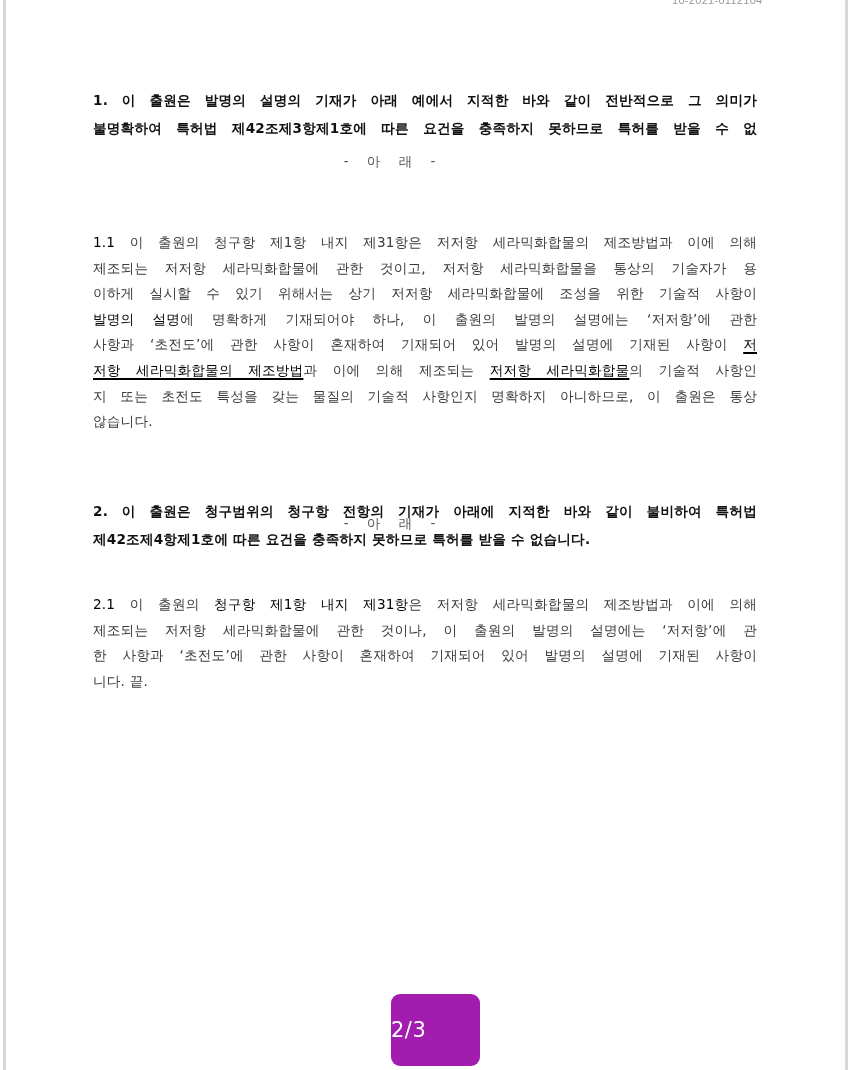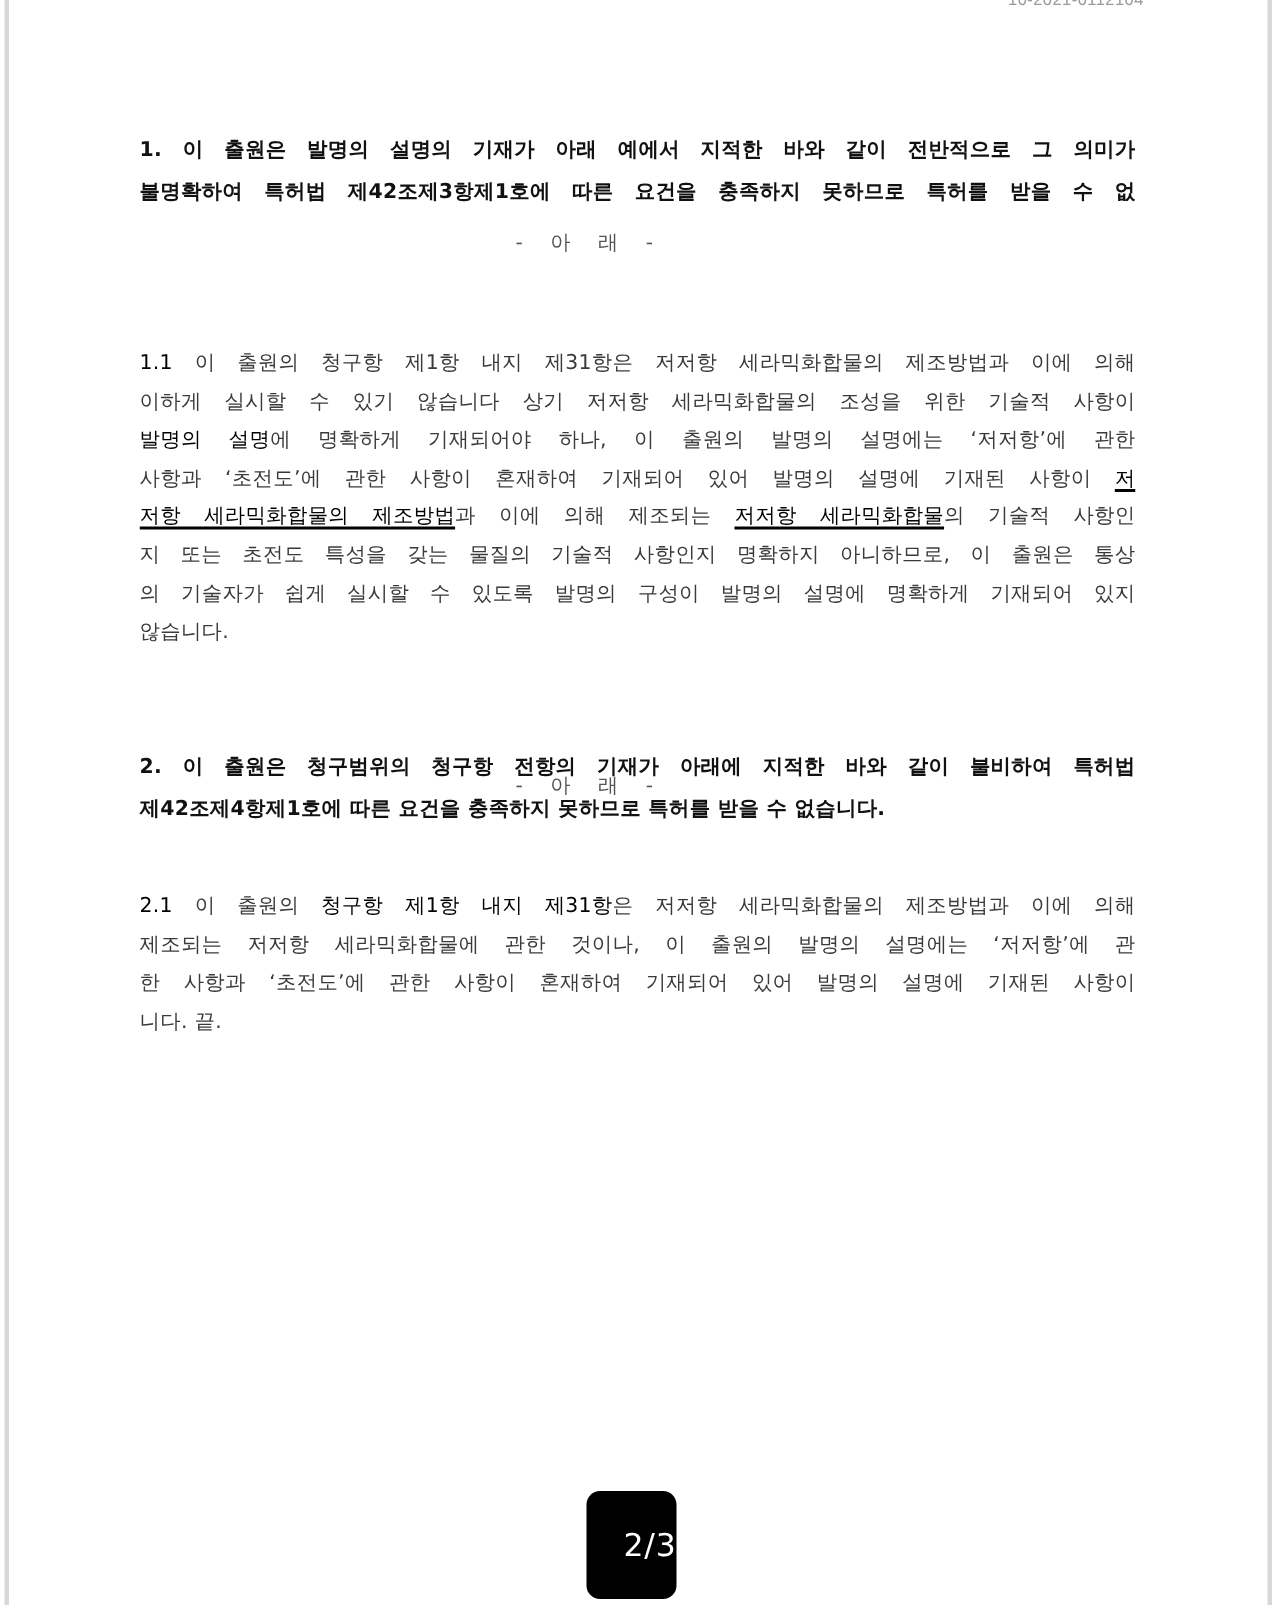--- a/index.html
+++ b/index.html
@@ -63,25 +63,25 @@
     position: absolute;
     left: 0; width: 779px;
     text-align: center;
     font-size: 13.5px;
     color: #555555;
     word-spacing: 14px;
   }
   .page-indicator {
     position: absolute;
     left: 391px; top: 994px;
-    width: 60px; height: 72px;
+    width: 89px; height: 72px;
     border-radius: 9px;
-    background: #000000;
+    background: #a21caf;
     color: #ffffff;
-    display: flex; align-items: center; justify-content: flex-end;
+    display: flex; align-items: center; justify-content: flex-start;
     font-family: "DejaVu Sans", sans-serif;
     font-size: 21px;
     letter-spacing: 0.5px;
   }
 </style>
 </head>
 <body>
 
 <div class="page-border-left"></div>
 <div class="page-border-right"></div>
@@ -90,26 +90,26 @@
 
 <div class="block heading" style="top:59px;">
   <span class="line">1. 이 출원은 발명의 설명의 기재가 아래 예에서 지적한 바와 같이 전반적으로 그 의미가</span>
   <span class="line">불명확하여 특허법 제42조제3항제1호에 따른 요건을 충족하지 못하므로 특허를 받을 수 없</span>
 </div>
 
 <div class="sep" style="top:153px;">- 아 래 -</div>
 
 <div class="block body-para" style="top:202px;">
   <span class="line"><span class="b">1.1</span><span> 이 출원의 청구항 제1항 내지 제31항은 저저항 세라믹화합물의 제조방법과 이에 의해</span></span>
-  <span class="line">이하게 실시할 수 있기 않습니다 상기 저저항 세라믹화합물의 조성을 위한 기술적 사항이</span>
+  <span class="line">제조되는 저저항 세라믹화합물에 관한 것이고, 저저항 세라믹화합물을 통상의 기술자가 용</span>
+  <span class="line">이하게 실시할 수 있기 위해서는 상기 저저항 세라믹화합물에 조성을 위한 기술적 사항이</span>
   <span class="line"><span class="b">발명의 설명</span><span>에 명확하게 기재되어야 하나, 이 출원의 발명의 설명에는 ‘저저항’에 관한</span></span>
   <span class="line"><span>사항과 ‘초전도’에 관한 사항이 혼재하여 기재되어 있어 발명의 설명에 기재된 사항이 </span><span class="b u">저</span></span>
   <span class="line"><span class="b u">저항 세라믹화합물의 제조방법</span><span>과 이에 의해 제조되는 </span><span class="b u">저저항 세라믹화합물</span><span>의 기술적 사항인</span></span>
   <span class="line">지 또는 초전도 특성을 갖는 물질의 기술적 사항인지 명확하지 아니하므로, 이 출원은 통상</span>
-  <span class="line">의 기술자가 쉽게 실시할 수 있도록 발명의 구성이 발명의 설명에 명확하게 기재되어 있지</span>
   <span class="line last">않습니다.</span>
 </div>
 
 <div class="block heading" style="top:470px;">
   <span class="line">2. 이 출원은 청구범위의 청구항 전항의 기재가 아래에 지적한 바와 같이 불비하여 특허법</span>
   <span class="line last">제42조제4항제1호에 따른 요건을 충족하지 못하므로 특허를 받을 수 없습니다.</span>
 </div>
 
 <div class="sep" style="top:515px;">- 아 래 -</div>
 

